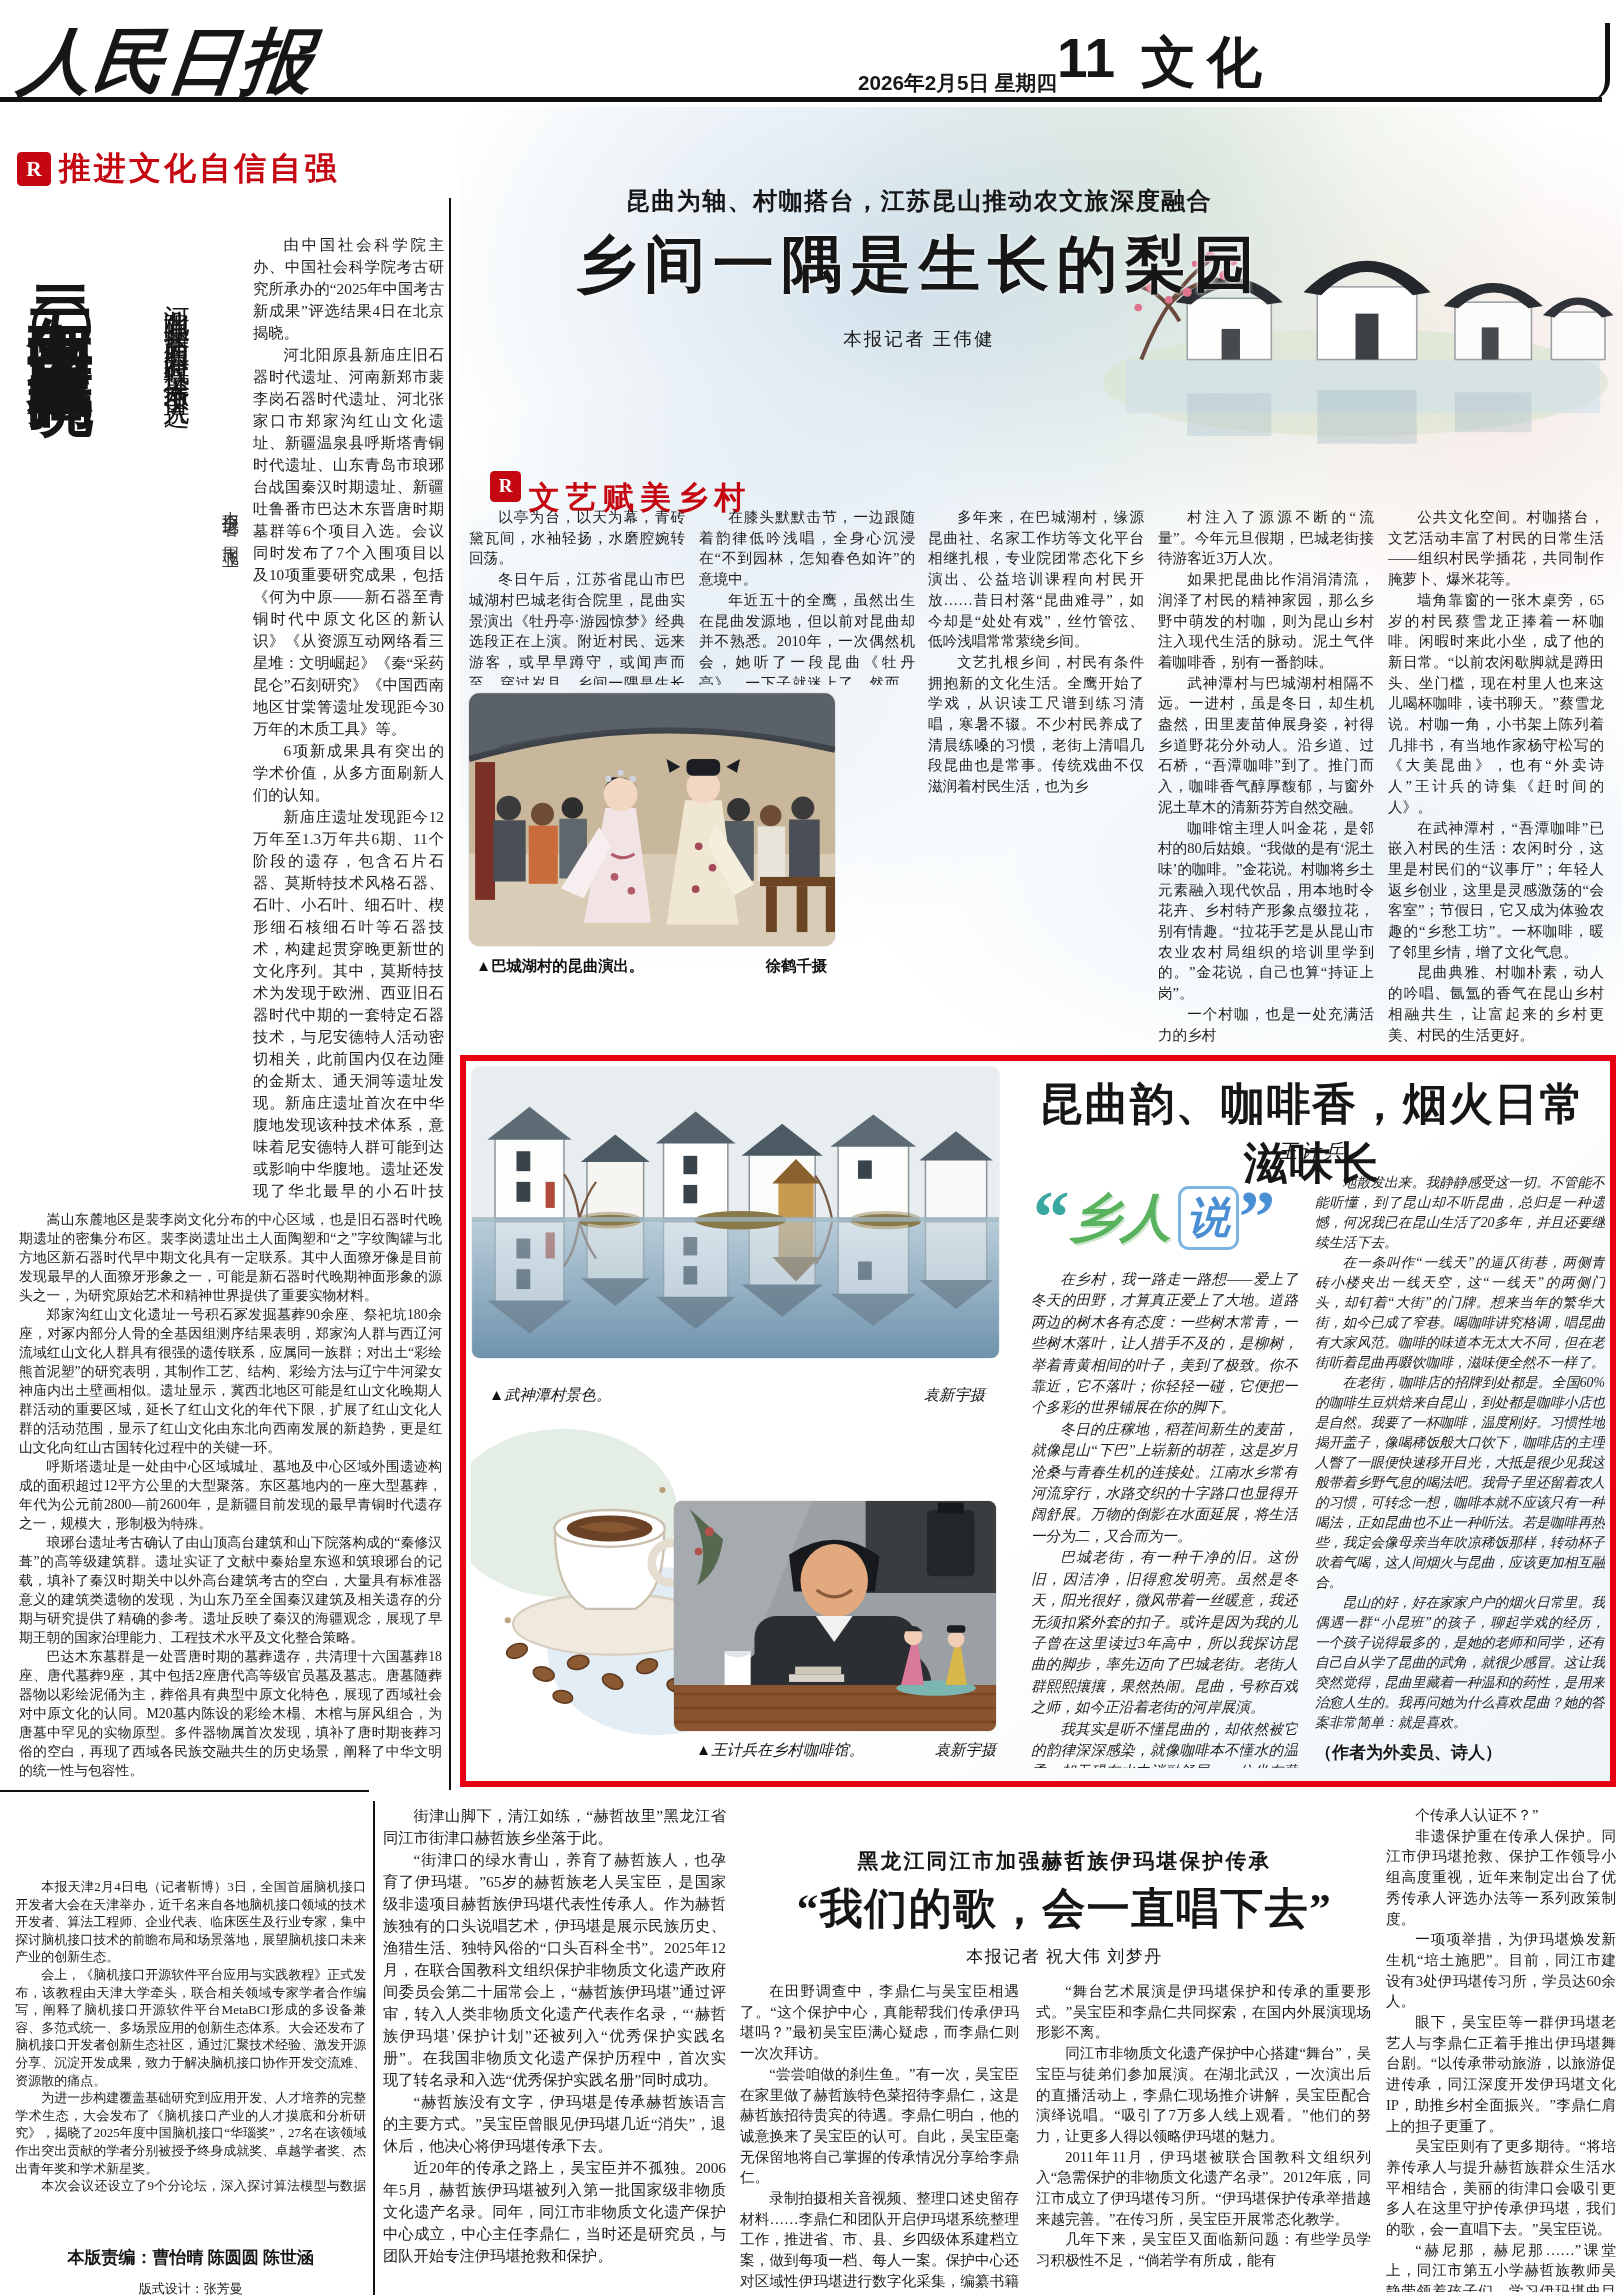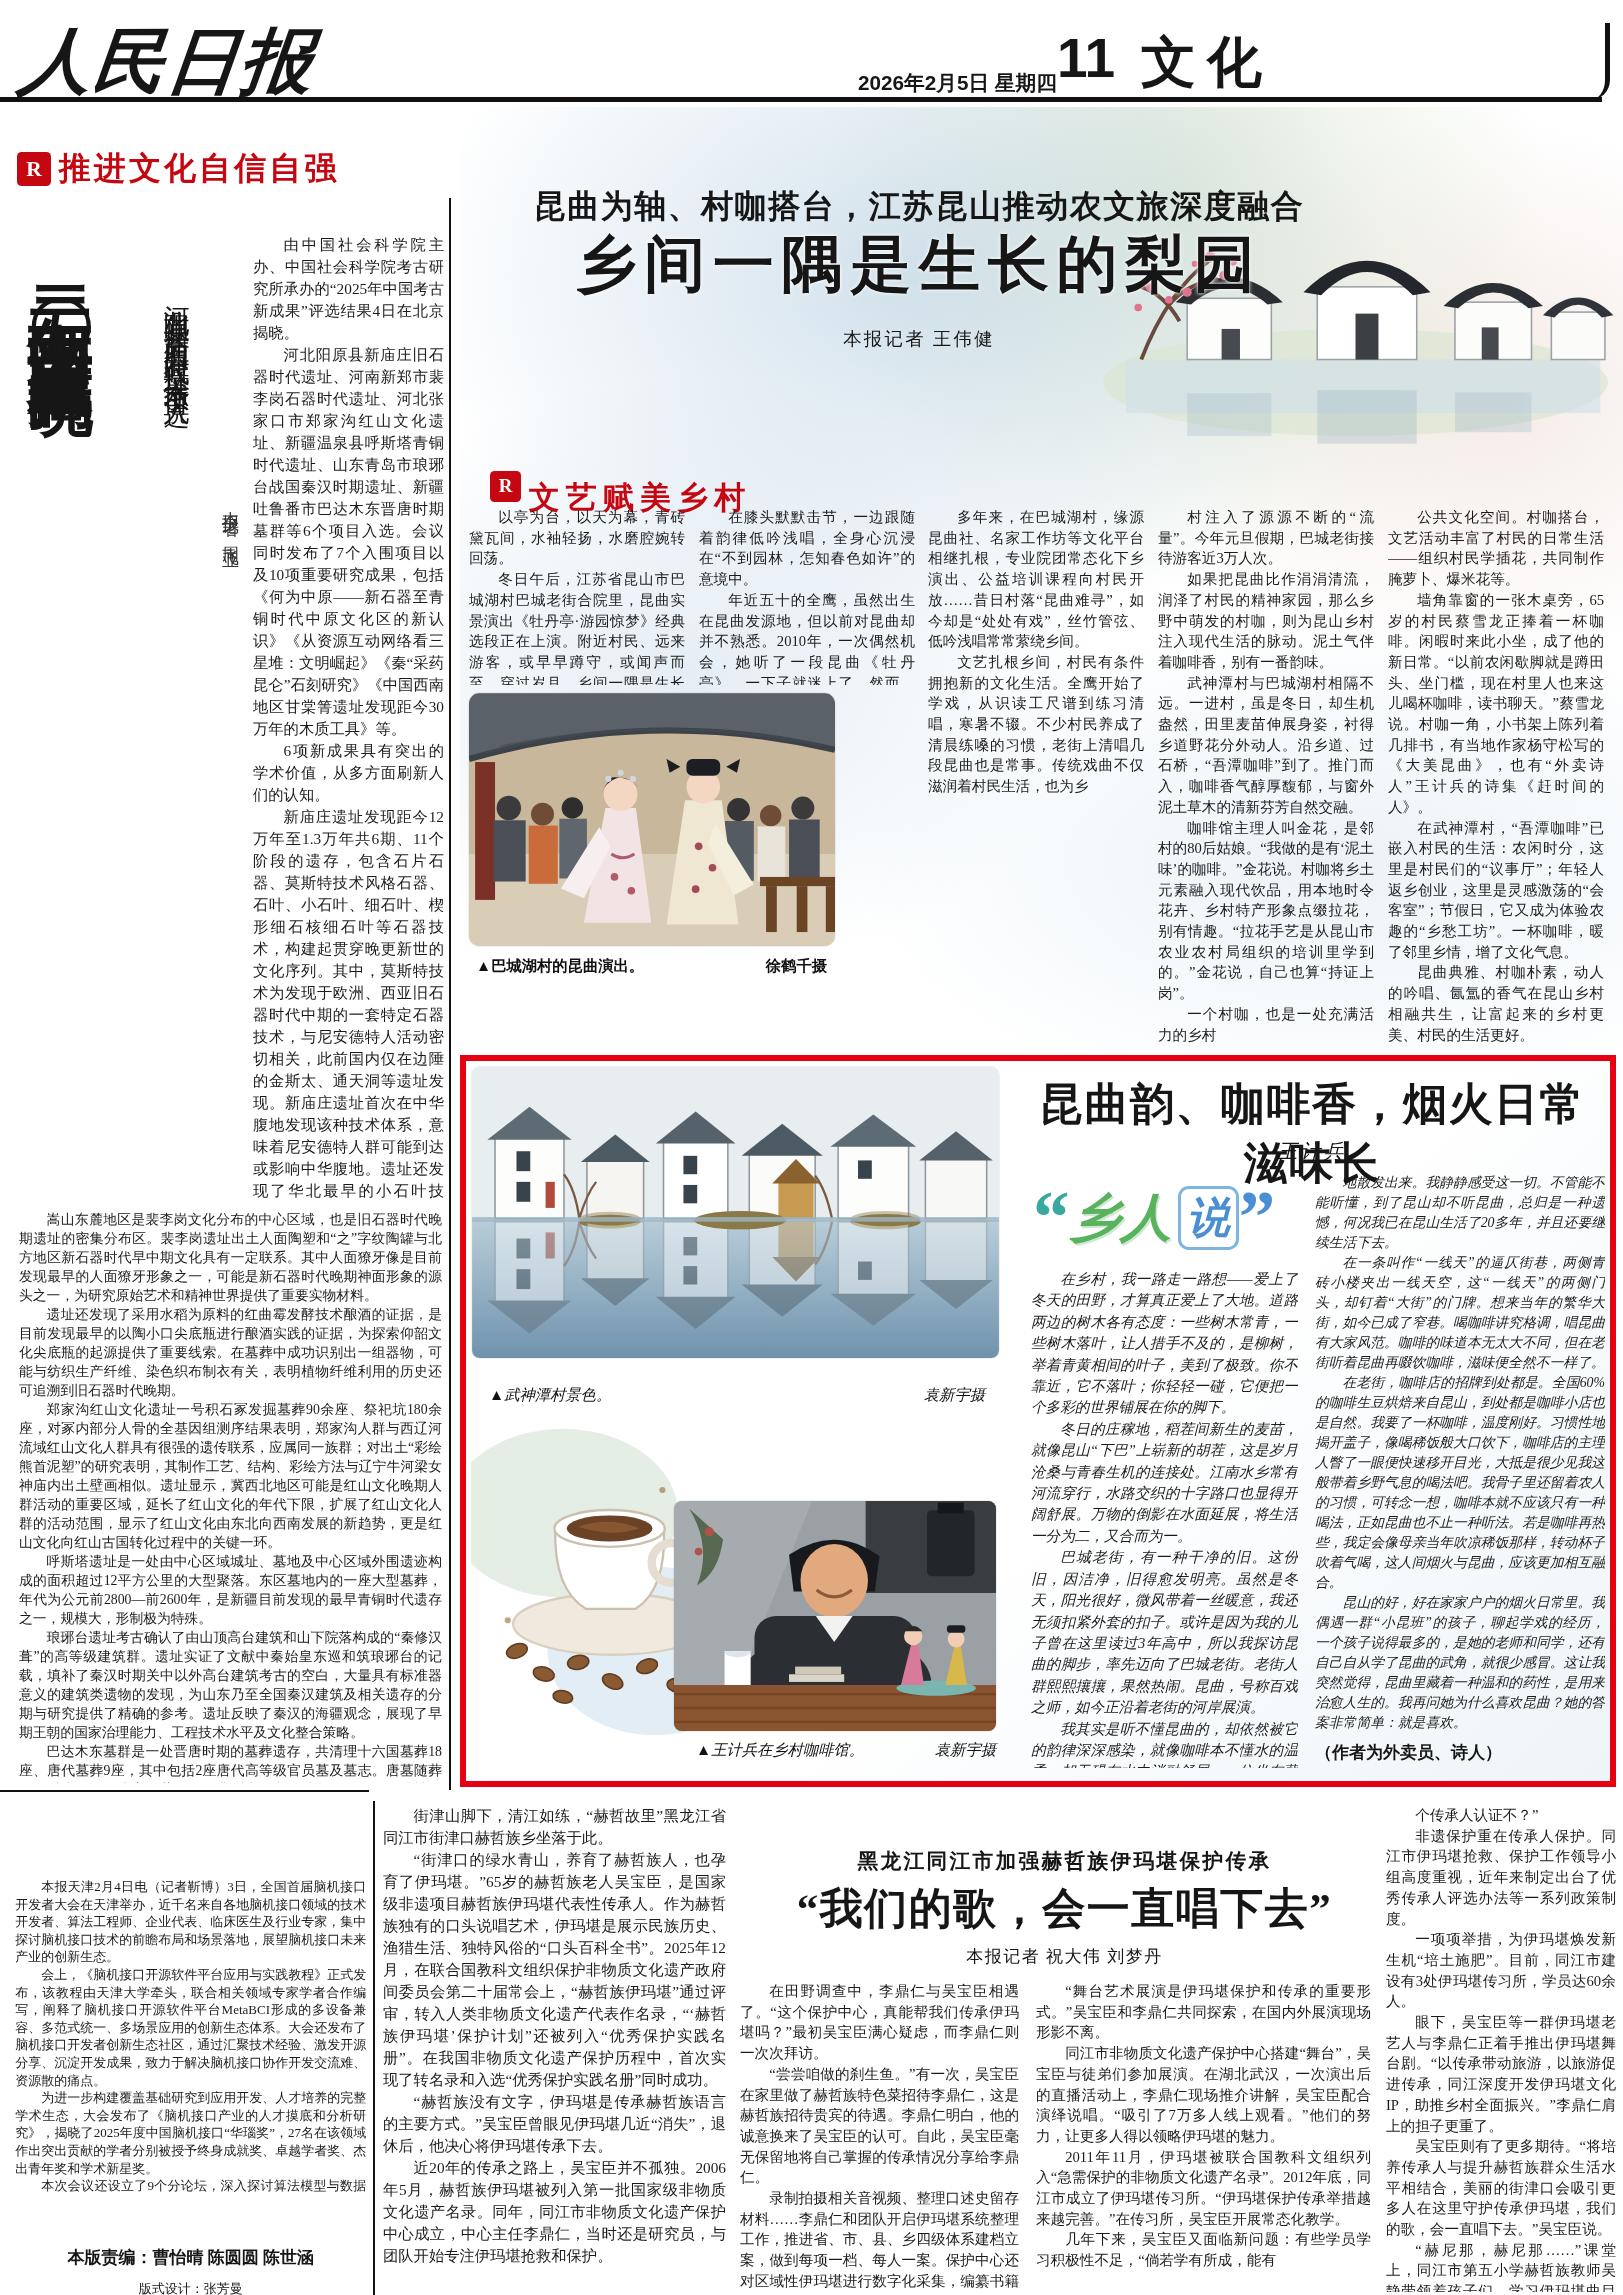--- a/index.html
+++ b/index.html
@@ -54,21 +54,20 @@
   <div class="abs vtext" style="left:159px;top:285px;height:866px;font-size:26px;letter-spacing:4.6px;">河北阳原县新庙庄旧石器时代遗址等六个项目入选</div>
   <div class="abs vtext" style="left:219px;top:498px;height:398px;font-size:17px;letter-spacing:3.1px;color:#333;">本报记者 周飞亚</div>
   <div class="jcol" style="left:253px;top:234px;width:191px;height:967px;font-size:15.3px;line-height:22px;">
       <p>由中国社会科学院主办、中国社会科学院考古研究所承办的“2025年中国考古新成果”评选结果4日在北京揭晓。</p>
       <p>河北阳原县新庙庄旧石器时代遗址、河南新郑市裴李岗石器时代遗址、河北张家口市郑家沟红山文化遗址、新疆温泉县呼斯塔青铜时代遗址、山东青岛市琅琊台战国秦汉时期遗址、新疆吐鲁番市巴达木东晋唐时期墓群等6个项目入选。会议同时发布了7个入围项目以及10项重要研究成果，包括《何为中原——新石器至青铜时代中原文化区的新认识》《从资源互动网络看三星堆：文明崛起》《秦“采药昆仑”石刻研究》《中国西南地区甘棠箐遗址发现距今30万年的木质工具》等。</p>
       <p>6项新成果具有突出的学术价值，从多方面刷新人们的认知。</p>
       <p>新庙庄遗址发现距今12万年至1.3万年共6期、11个阶段的遗存，包含石片石器、莫斯特技术风格石器、石叶、小石叶、细石叶、楔形细石核细石叶等石器技术，构建起贯穿晚更新世的文化序列。其中，莫斯特技术为发现于欧洲、西亚旧石器时代中期的一套特定石器技术，与尼安德特人活动密切相关，此前国内仅在边陲的金斯太、通天洞等遗址发现。新庙庄遗址首次在中华腹地发现该种技术体系，意味着尼安德特人群可能到达或影响中华腹地。遗址还发现了华北最早的小石叶技术、最早阶段的细石叶技术遗存，揭示了细石叶技术起源的关键证据。</p>
     </div>
   <div class="jcol" style="left:19px;top:1210px;width:423px;height:573px;font-size:13.8px;line-height:19px;">
       <p>嵩山东麓地区是裴李岗文化分布的中心区域，也是旧石器时代晚期遗址的密集分布区。裴李岗遗址出土人面陶塑和“之”字纹陶罐与北方地区新石器时代早中期文化具有一定联系。其中人面獠牙像是目前发现最早的人面獠牙形象之一，可能是新石器时代晚期神面形象的源头之一，为研究原始艺术和精神世界提供了重要实物材料。</p>
-      <p>遗址还发现了采用水稻为原料的红曲霉发酵技术酿酒的证据，是目前发现最早的以陶小口尖底瓶进行酿酒实践的证据，为探索仰韶文化尖底瓶的起源提供了重要线索。在墓葬中成功识别出一组器物，可能与纺织生产纤维、染色织布制衣有关，表明植物纤维利用的历史还可追溯到旧石器时代晚期。</p>
       <p>郑家沟红山文化遗址一号积石冢发掘墓葬90余座、祭祀坑180余座，对冢内部分人骨的全基因组测序结果表明，郑家沟人群与西辽河流域红山文化人群具有很强的遗传联系，应属同一族群；对出土“彩绘熊首泥塑”的研究表明，其制作工艺、结构、彩绘方法与辽宁牛河梁女神庙内出土壁画相似。遗址显示，冀西北地区可能是红山文化晚期人群活动的重要区域，延长了红山文化的年代下限，扩展了红山文化人群的活动范围，显示了红山文化由东北向西南发展的新趋势，更是红山文化向红山古国转化过程中的关键一环。</p>
       <p>呼斯塔遗址是一处由中心区域城址、墓地及中心区域外围遗迹构成的面积超过12平方公里的大型聚落。东区墓地内的一座大型墓葬，年代为公元前2800—前2600年，是新疆目前发现的最早青铜时代遗存之一，规模大，形制极为特殊。</p>
       <p>琅琊台遗址考古确认了由山顶高台建筑和山下院落构成的“秦修汉葺”的高等级建筑群。遗址实证了文献中秦始皇东巡和筑琅琊台的记载，填补了秦汉时期关中以外高台建筑考古的空白，大量具有标准器意义的建筑类遗物的发现，为山东乃至全国秦汉建筑及相关遗存的分期与研究提供了精确的参考。遗址反映了秦汉的海疆观念，展现了早期王朝的国家治理能力、工程技术水平及文化整合策略。</p>
       <p>巴达木东墓群是一处晋唐时期的墓葬遗存，共清理十六国墓葬18座、唐代墓葬9座，其中包括2座唐代高等级官员墓及墓志。唐墓随葬器物以彩绘泥俑为主，葬俗具有典型中原文化特色，展现了西域社会对中原文化的认同。M20墓内陈设的彩绘木榻、木棺与屏风组合，为唐墓中罕见的实物原型。多件器物属首次发现，填补了唐时期丧葬习俗的空白，再现了西域各民族交融共生的历史场景，阐释了中华文明的统一性与包容性。</p>
     </div>
 
   <div class="abs wash" style="left:460px;top:107px;width:1163px;height:946px;"></div>
 
   <div class="abs" style="left:1095px;top:130px;width:521px;height:329px;">
     <svg width="521" height="329" viewBox="0 0 680 430">
@@ -102,21 +101,21 @@
         </g>
       </g>
       <g opacity="0.35" transform="translate(0,640) scale(1,-1)">
         <rect x="290" y="230" width="130" height="70" fill="#9fb6c4"></rect>
         <rect x="120" y="240" width="110" height="56" fill="#a8bcc8"></rect>
         <rect x="470" y="245" width="100" height="52" fill="#a8bcc8"></rect>
       </g>
     </svg>
   </div>
 
-  <div class="abs sans" style="left:490px;top:185px;width:858px;text-align:center;font-size:32px;font-weight:900;letter-spacing:1.5px;">昆曲为轴、村咖搭台，江苏昆山推动农文旅深度融合</div>
+  <div class="abs sans" style="left:490px;top:185px;width:858px;text-align:center;font-size:24px;font-weight:900;letter-spacing:1.5px;">昆曲为轴、村咖搭台，江苏昆山推动农文旅深度融合</div>
   <div class="abs" style="left:467px;top:224px;width:904px;text-align:center;font-size:61px;font-weight:900;letter-spacing:7.7px;text-shadow:0 0 1.5px #fff,0 0 4.6px #fff;">乡间一隅是生长的梨园</div>
   <div class="abs" style="left:467px;top:326px;width:904px;text-align:center;font-size:18.4px;letter-spacing:2.3px;">本报记者 王伟健</div>
 
   <div class="abs" style="left:490px;top:453px;display:flex;align-items:center;gap:7.7px;">
     <span class="rbox" style="width:31px;height:31px;font-size:19px;">R</span>
     <span class="red" style="font-size:31px;font-weight:900;letter-spacing:6.1px;margin-top:24px;">文艺赋美乡村</span>
   </div>
 
   <div class="jcol" style="left:469px;top:507px;width:216px;height:178px;font-size:14.6px;line-height:20.7px;">
       <p>以亭为台，以天为幕，青砖黛瓦间，水袖轻扬，水磨腔婉转回荡。</p>

